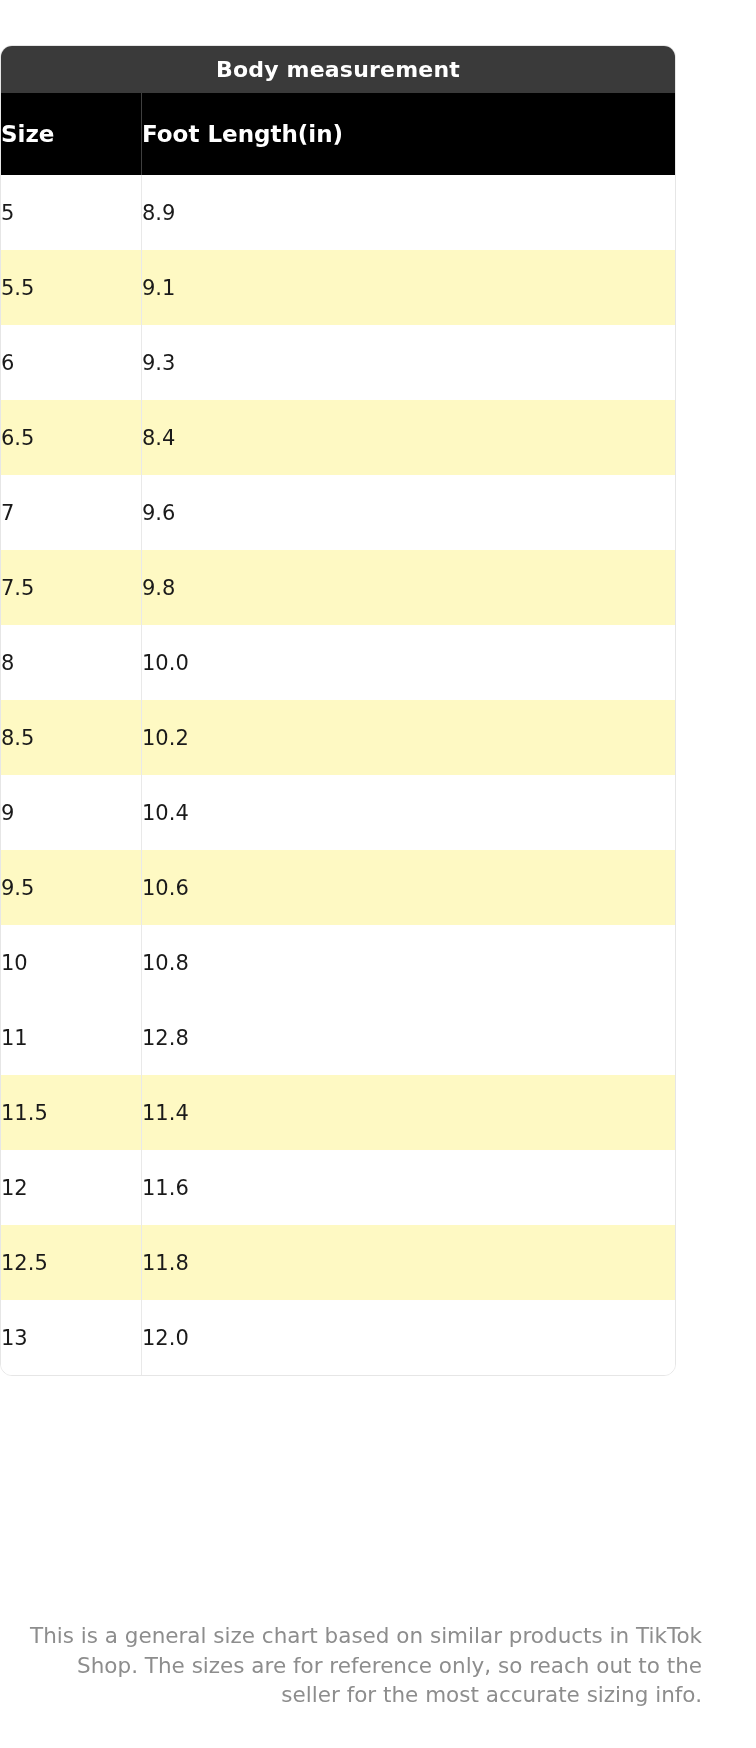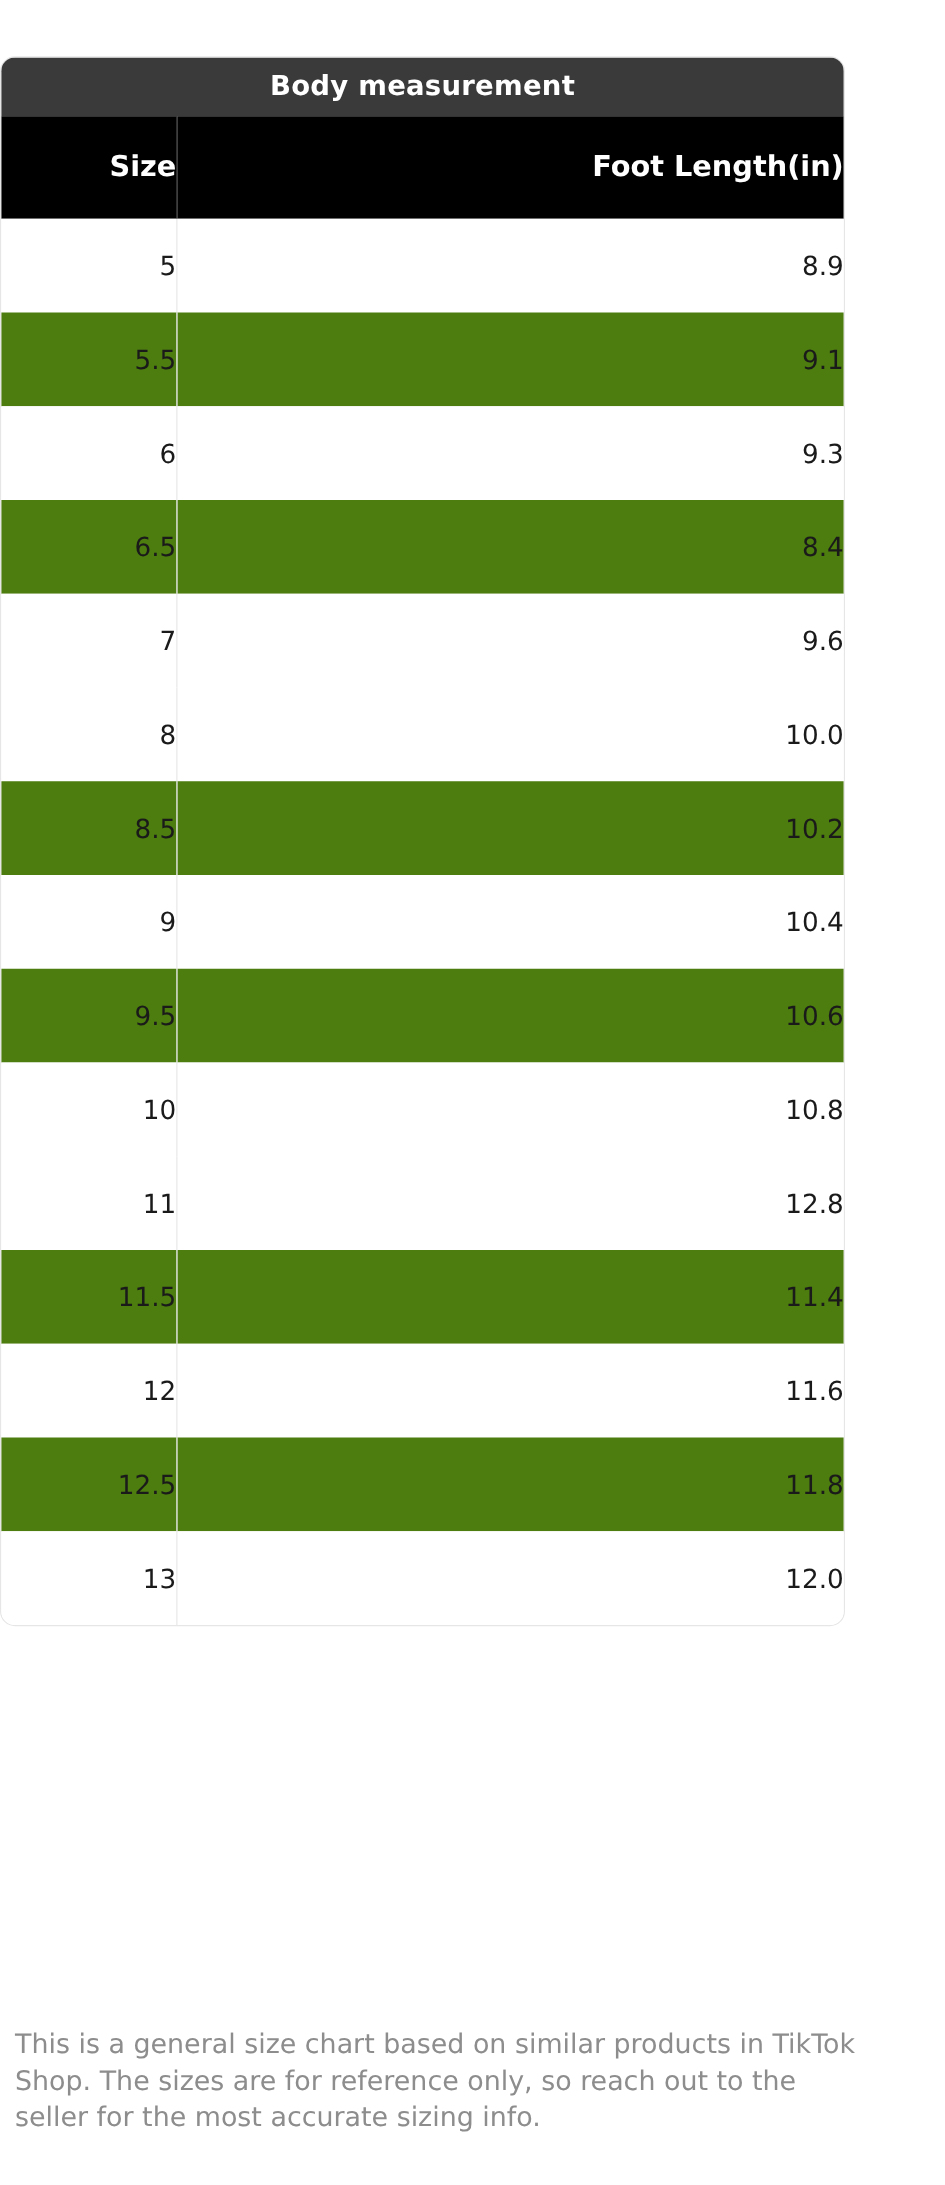--- a/index.html
+++ b/index.html
@@ -47,21 +47,21 @@
   }
 
   table.size-table {
     border-collapse: collapse;
     width: 100%;
     table-layout: fixed;
   }
 
   table.size-table th,
   table.size-table td {
-    text-align: right;
+    text-align: left;
     vertical-align: middle;
     padding: 0;
     margin: 0;
   }
 
   table.size-table thead th {
     background: #000000;
     color: #ffffff;
     font-size: 23px;
     font-weight: bold;
@@ -82,33 +82,34 @@
 
   table.size-table tbody td.col-size {
     width: 140px;
     border-right: 1px solid #e9e9e9;
   }
 
   table.size-table tbody tr.row-odd td {
     background: #ffffff;
   }
   table.size-table tbody tr.row-even td {
-    background: #4d7c0f;
+    background: #fef9c3;
   }
 
   
   .footer-note {
     position: absolute;
     left: 12px;
     top: 1589px;
     width: 690px;
     font-size: 21.5px;
     line-height: 29.5px;
     color: #8d8d8d;
     font-weight: normal;
+    text-align: right;
   }
 </style>
 </head>
 <body>
 
 <div id="page">
 
   <div class="size-card">
 
     <div class="card-title">Body measurement</div>
@@ -133,20 +134,24 @@
             <td class="col-size">6</td>
             <td class="col-length">9.3</td>
           </tr>
           <tr class="row-even">
             <td class="col-size">6.5</td>
             <td class="col-length">8.4</td>
           </tr>
           <tr class="row-odd">
             <td class="col-size">7</td>
             <td class="col-length">9.6</td>
+          </tr>
+          <tr class="row-even">
+            <td class="col-size">7.5</td>
+            <td class="col-length">9.8</td>
           </tr>
           <tr class="row-odd">
             <td class="col-size">8</td>
             <td class="col-length">10.0</td>
           </tr>
           <tr class="row-even">
             <td class="col-size">8.5</td>
             <td class="col-length">10.2</td>
           </tr>
           <tr class="row-odd">

